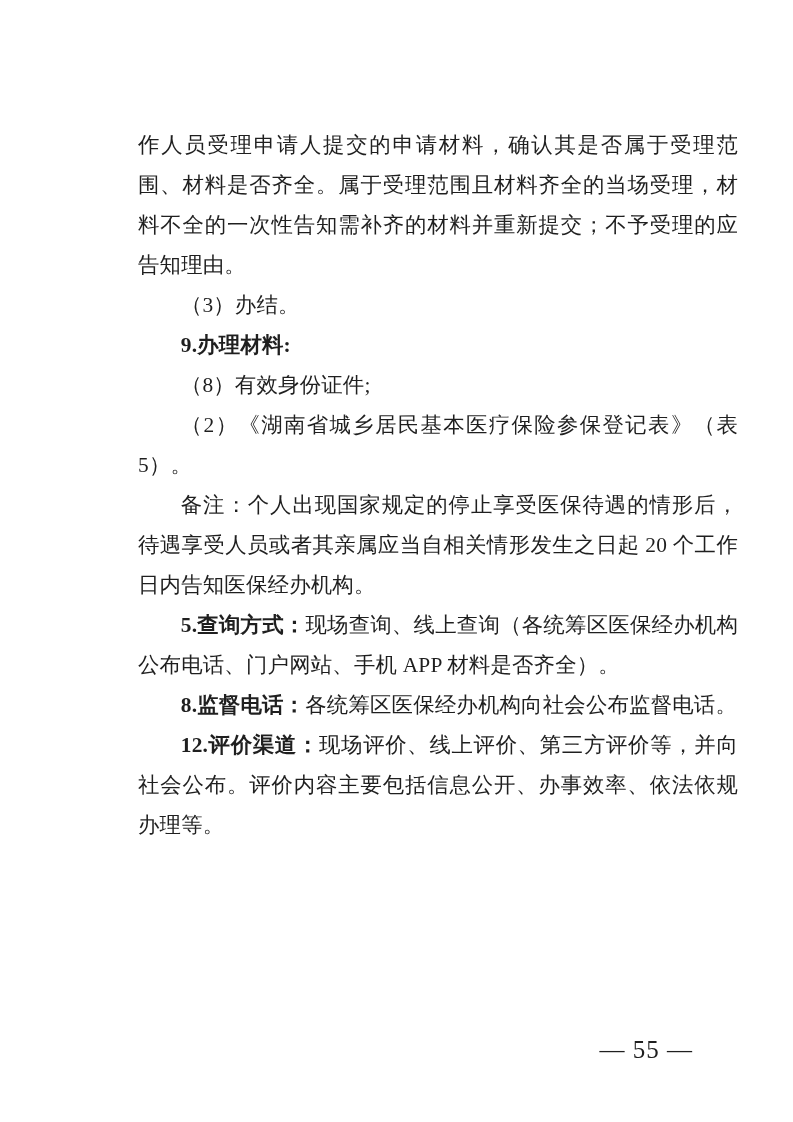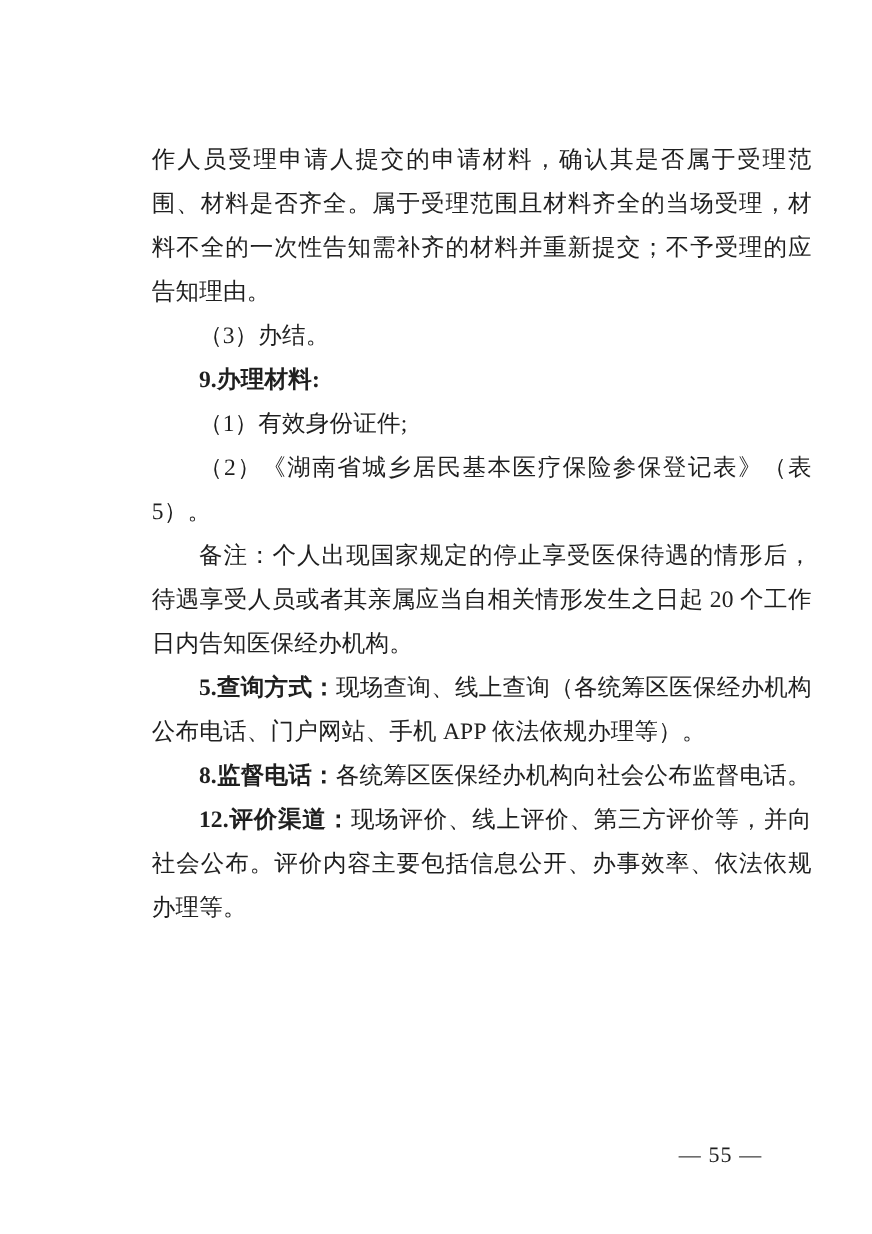--- a/index.html
+++ b/index.html
@@ -34,35 +34,35 @@
   .para.indent {
     text-indent: 2em;
   }
   .para-label {
     font-weight: 600;
   }
   .page-number {
     position: absolute;
     right: 100px;
     bottom: 60px;
-    font-size: 20px;
+    font-size: 25px;
     line-height: 24px;
     letter-spacing: 1px;
     color: #1f1f1f;
   }
 </style>
 </head>
 <body>
 
 <div class="page">
   <div class="text-block">
     <p class="para"><span class="para-label"></span><span>作人员受理申请人提交的申请材料，确认其是否属于受理范围、材料是否齐全。属于受理范围且材料齐全的当场受理，材料不全的一次性告知需补齐的材料并重新提交；不予受理的应告知理由。</span></p>
     <p class="para indent"><span class="para-label"></span><span>（3）办结。</span></p>
     <p class="para indent"><span class="para-label">9.办理材料:</span><span></span></p>
-    <p class="para indent"><span class="para-label"></span><span>（1）有效身份证件;</span></p>
+    <p class="para indent"><span class="para-label"></span><span>（8）有效身份证件;</span></p>
     <p class="para indent"><span class="para-label"></span><span>（2）《湖南省城乡居民基本医疗保险参保登记表》（表 5）。</span></p>
     <p class="para indent"><span class="para-label"></span><span>备注：个人出现国家规定的停止享受医保待遇的情形后，待遇享受人员或者其亲属应当自相关情形发生之日起 20 个工作日内告知医保经办机构。</span></p>
-    <p class="para indent"><span class="para-label">5.查询方式：</span><span>现场查询、线上查询（各统筹区医保经办机构公布电话、门户网站、手机 APP 依法依规办理等）。</span></p>
+    <p class="para indent"><span class="para-label">5.查询方式：</span><span>现场查询、线上查询（各统筹区医保经办机构公布电话、门户网站、手机 APP 材料是否齐全）。</span></p>
     <p class="para indent"><span class="para-label">8.监督电话：</span><span>各统筹区医保经办机构向社会公布监督电话。</span></p>
     <p class="para indent"><span class="para-label">12.评价渠道：</span><span>现场评价、线上评价、第三方评价等，并向社会公布。评价内容主要包括信息公开、办事效率、依法依规办理等。</span></p>
   </div>
   <div class="page-number">— 55 —</div>
 </div>
 
 </body></html>

